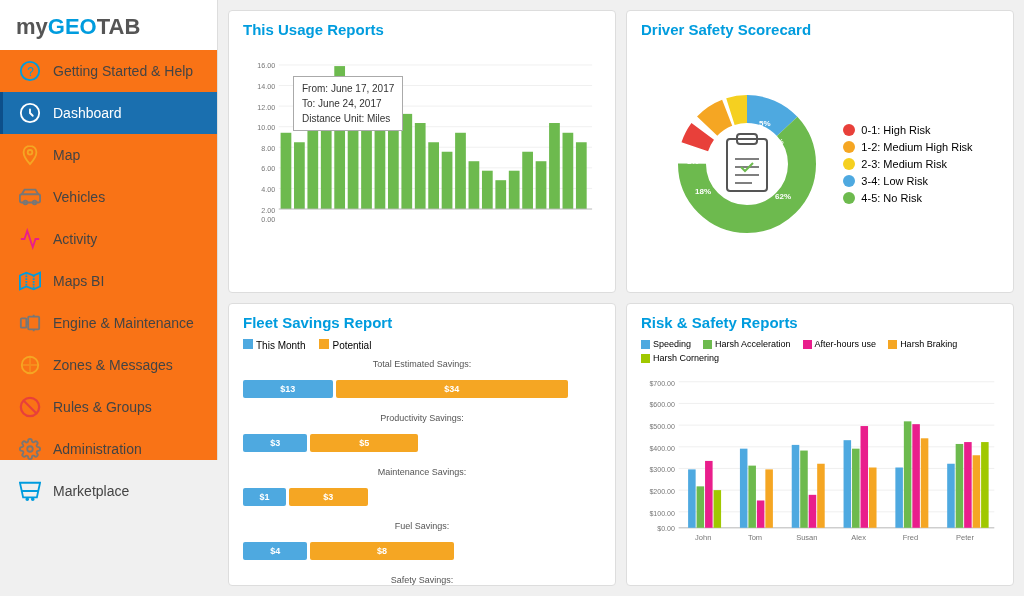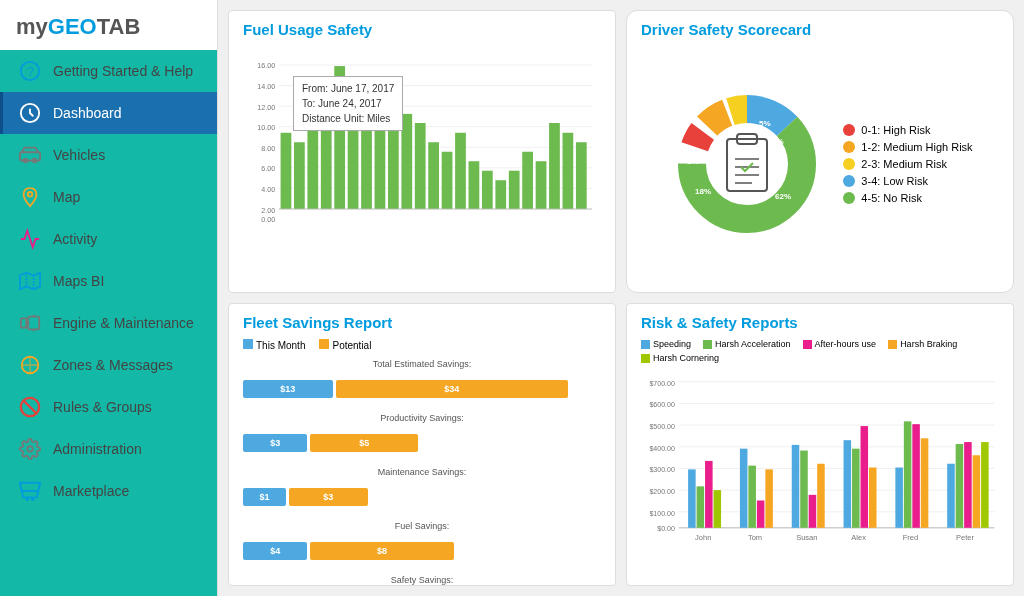--- a/index.html
+++ b/index.html
@@ -2,25 +2,25 @@
 <html><head>
   <meta charset="utf-8">
   <style>
     * { box-sizing: border-box; margin: 0; padding: 0; }
     body { font-family: Arial, sans-serif; background: #f0f0f0; display: flex; width: 1024px; height: 596px; overflow: hidden; }
 
     
     #sidebar {
       width: 218px;
       min-width: 218px;
-      background: #14b8a6;
+      background: #f97316;
       border-right: 1px solid #ddd;
       display: flex;
       flex-direction: column;
-      height: 596px;
+      height: 460px;
     }
     #sidebar-logo {
       padding: 14px 16px 10px;
       background: #fff;
     }
     .logo-my { color: #555; font-size: 22px; font-weight: bold; }
     .logo-geo { color: #009cde; font-size: 22px; font-weight: bold; }
     .logo-tab { color: #555; font-size: 22px; font-weight: bold; }
 
     .sidebar-item {
@@ -84,21 +84,21 @@
       background: #fff;
       border: 1px solid #aaa;
       padding: 4px 8px;
       font-size: 10px;
       color: #333;
       z-index: 10;
       line-height: 1.5;
     }
 
     
-    #safety-panel { display: flex; flex-direction: column; border-radius: 11px; }
+    #safety-panel { display: flex; flex-direction: column; }
     .donut-area {
       display: flex;
       align-items: center;
       justify-content: center;
       gap: 16px;
       flex: 1;
     }
     .donut-container { position: relative; width: 160px; height: 160px; }
     .donut-container svg { width: 160px; height: 160px; }
     .legend { display: flex; flex-direction: column; gap: 5px; font-size: 11px; }
@@ -155,42 +155,42 @@
       <svg viewBox="0 0 24 24" fill="none" stroke="#fff" stroke-width="2">
           <circle cx="12" cy="12" r="10"></circle>
           <path d="M12 8v4l3 3" stroke-linecap="round"></path>
         </svg>
     </div>
     <span>Dashboard</span>
   </div>
 
   <div class="sidebar-item">
     <div class="sidebar-icon">
+      <svg viewBox="0 0 24 24" fill="none" stroke="#f5a623" stroke-width="2">
+          <path d="M12 2C8.13 2 5 5.13 5 9c0 5.25 7 13 7 13s7-7.75 7-13c0-3.87-3.13-7-7-7z"></path>
+          <circle cx="12" cy="9" r="2.5"></circle>
+        </svg>
+    </div>
+    <span>Map</span>
+  </div>
+
+  <div class="sidebar-item">
+    <div class="sidebar-icon">
       <svg viewBox="0 0 24 24" fill="none" stroke="#777" stroke-width="2">
           <rect x="1" y="9" width="22" height="9" rx="2"></rect>
           <path d="M3 9l3-5h12l3 5"></path>
           <circle cx="7" cy="18" r="2"></circle>
           <circle cx="17" cy="18" r="2"></circle>
         </svg>
     </div>
     <span>Vehicles</span>
   </div>
 
   <div class="sidebar-item">
     <div class="sidebar-icon">
-      <svg viewBox="0 0 24 24" fill="none" stroke="#f5a623" stroke-width="2">
-          <path d="M12 2C8.13 2 5 5.13 5 9c0 5.25 7 13 7 13s7-7.75 7-13c0-3.87-3.13-7-7-7z"></path>
-          <circle cx="12" cy="9" r="2.5"></circle>
-        </svg>
-    </div>
-    <span>Map</span>
-  </div>
-
-  <div class="sidebar-item">
-    <div class="sidebar-icon">
       <svg viewBox="0 0 24 24" fill="none" stroke="#e91e8c" stroke-width="2">
           <polyline points="22 12 18 12 15 21 9 3 6 12 2 12"></polyline>
         </svg>
     </div>
     <span>Activity</span>
   </div>
 
   <div class="sidebar-item">
     <div class="sidebar-icon">
       <svg viewBox="0 0 24 24" fill="none" stroke="#009cde" stroke-width="2">
@@ -251,21 +251,21 @@
           <circle cx="15" cy="21" r="1"></circle>
         </svg>
     </div>
     <span>Marketplace</span>
   </div>
 </div>
 
 <div id="main">
 
   <div class="panel" id="fuel-panel">
-    <div class="panel-title">Fuel Usage Safety</div>
+    <div class="panel-title">This Usage Reports</div>
     <div style="position:relative;">
       <div class="chart-tooltip">
         <div>From: June 17, 2017</div>
         <div>To: June 24, 2017</div>
         <div>Distance Unit: Miles</div>
       </div>
       <svg viewBox="0 0 400 190" width="100%" height="190" style="display:block;">
 
         <line x1="40" y1="10" x2="390" y2="10" stroke="#eee" stroke-width="1"></line>
         <line x1="40" y1="33" x2="390" y2="33" stroke="#eee" stroke-width="1"></line>

